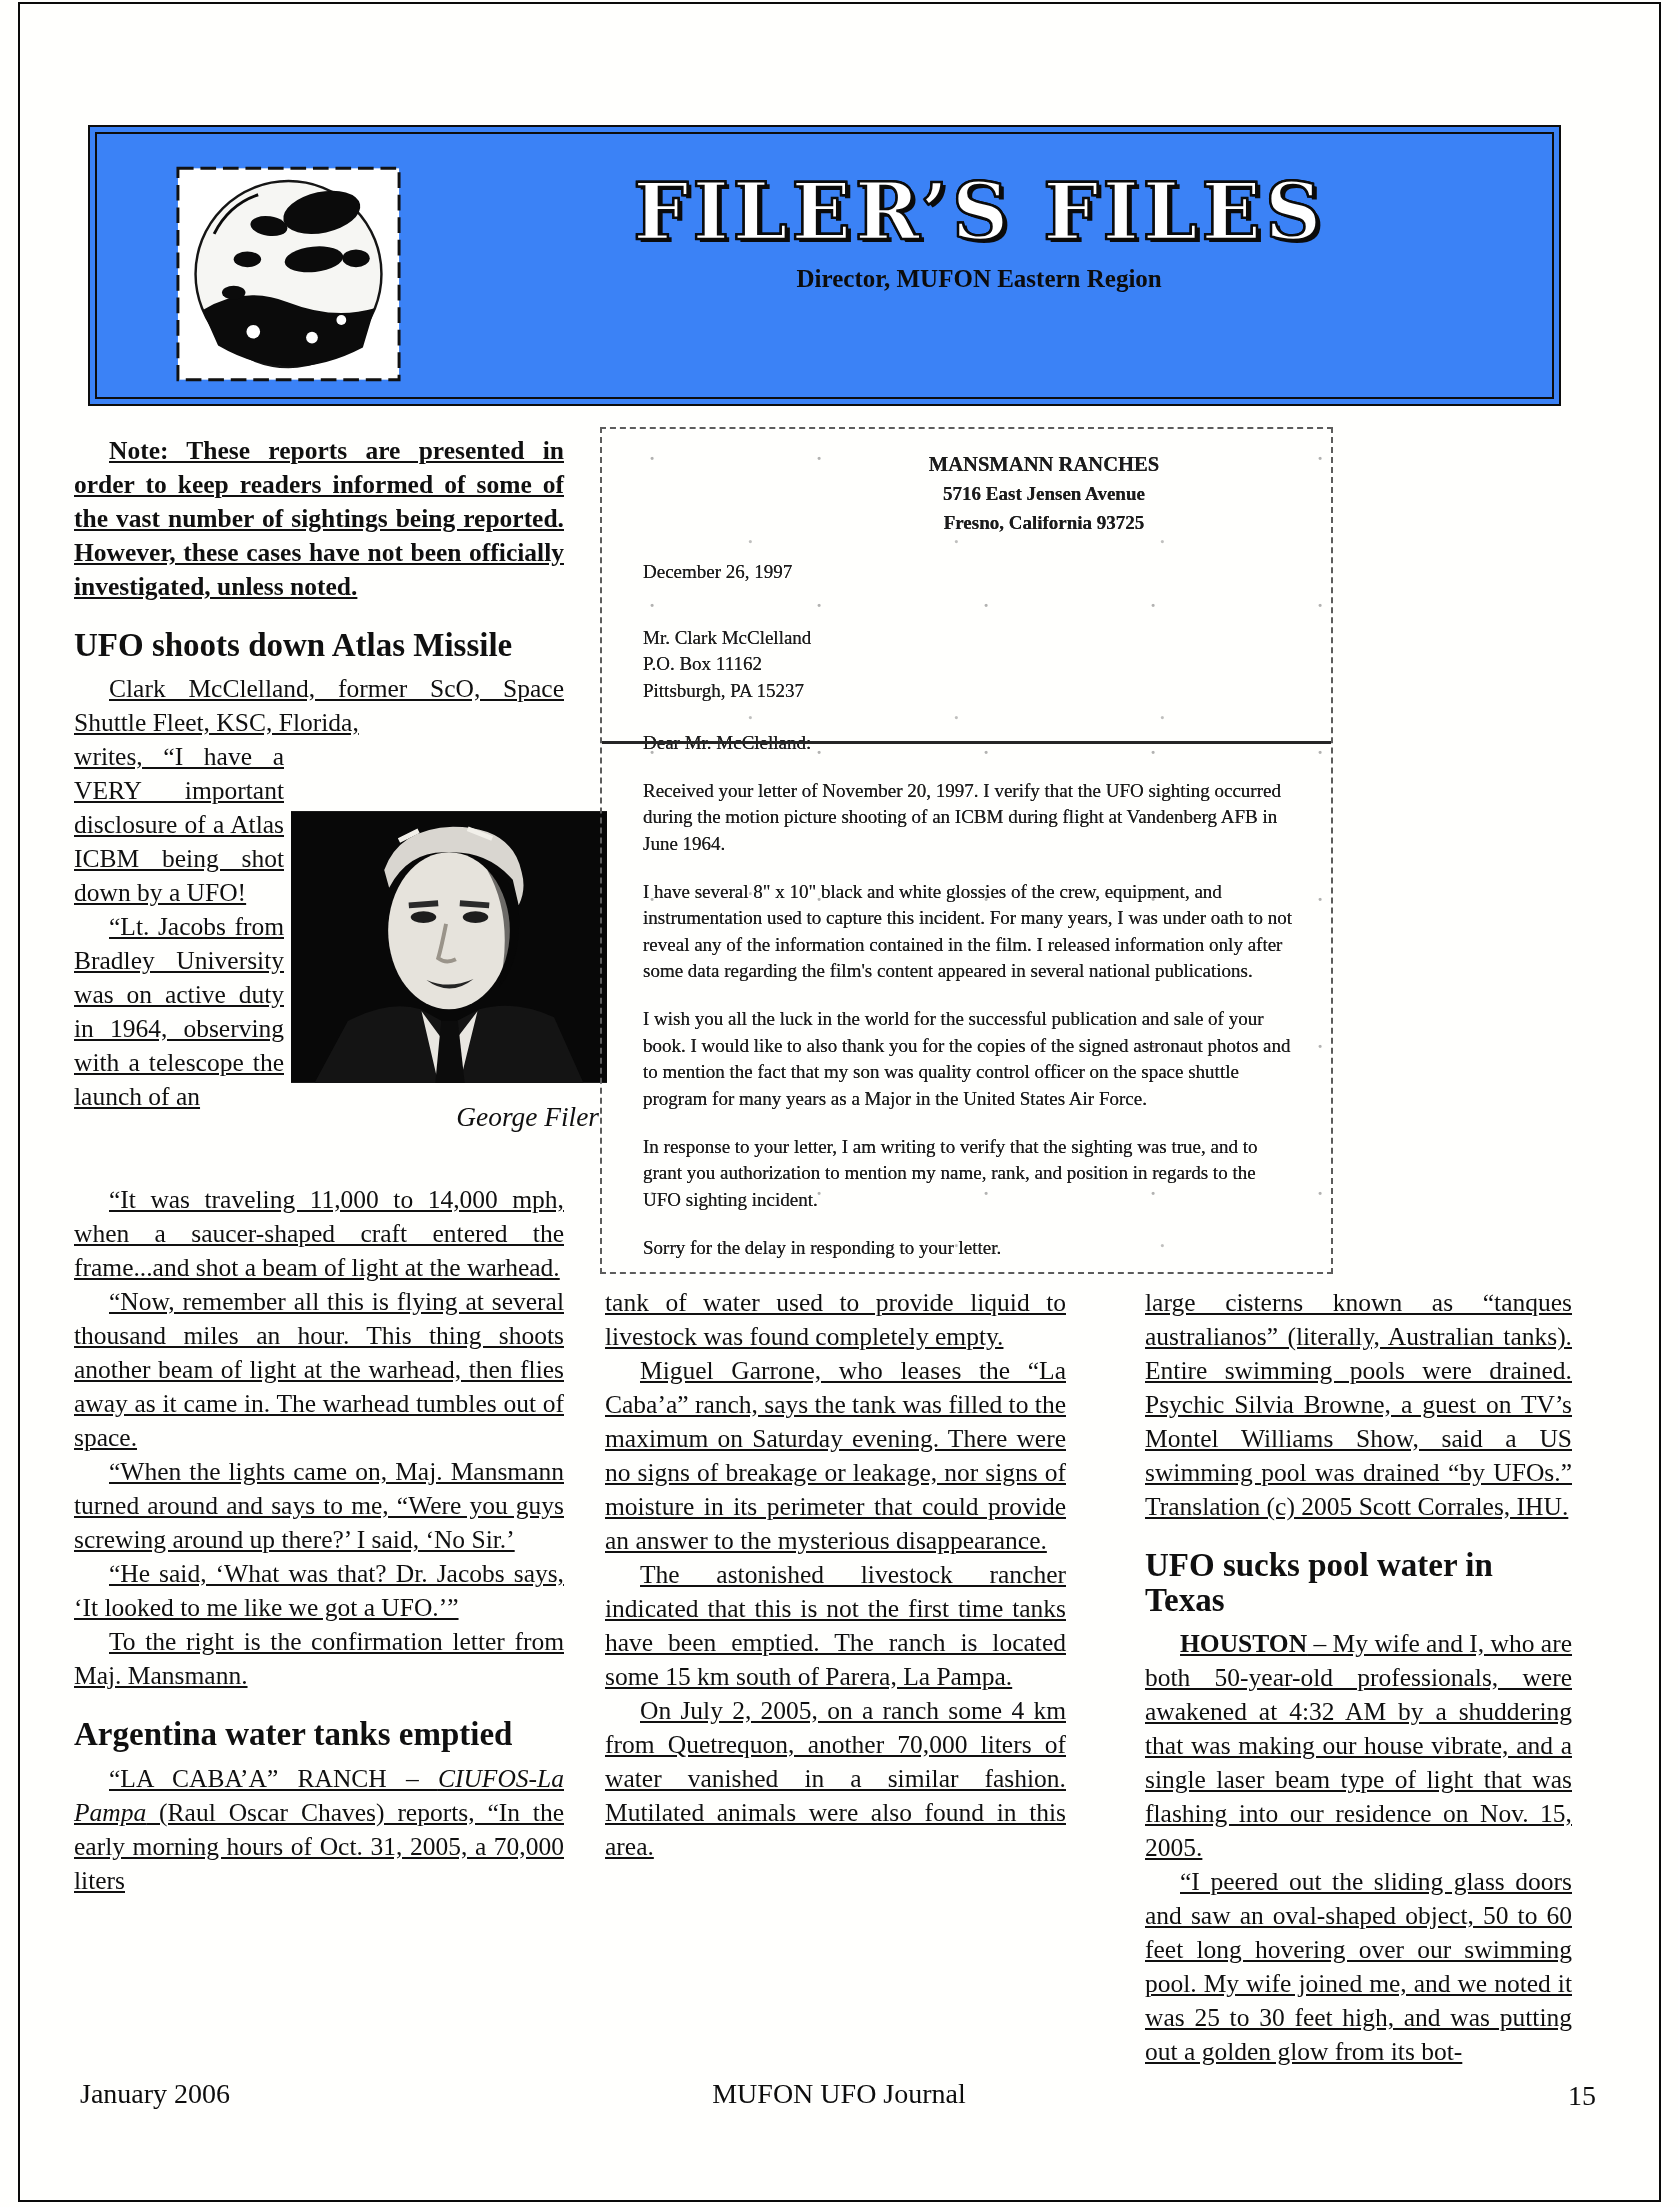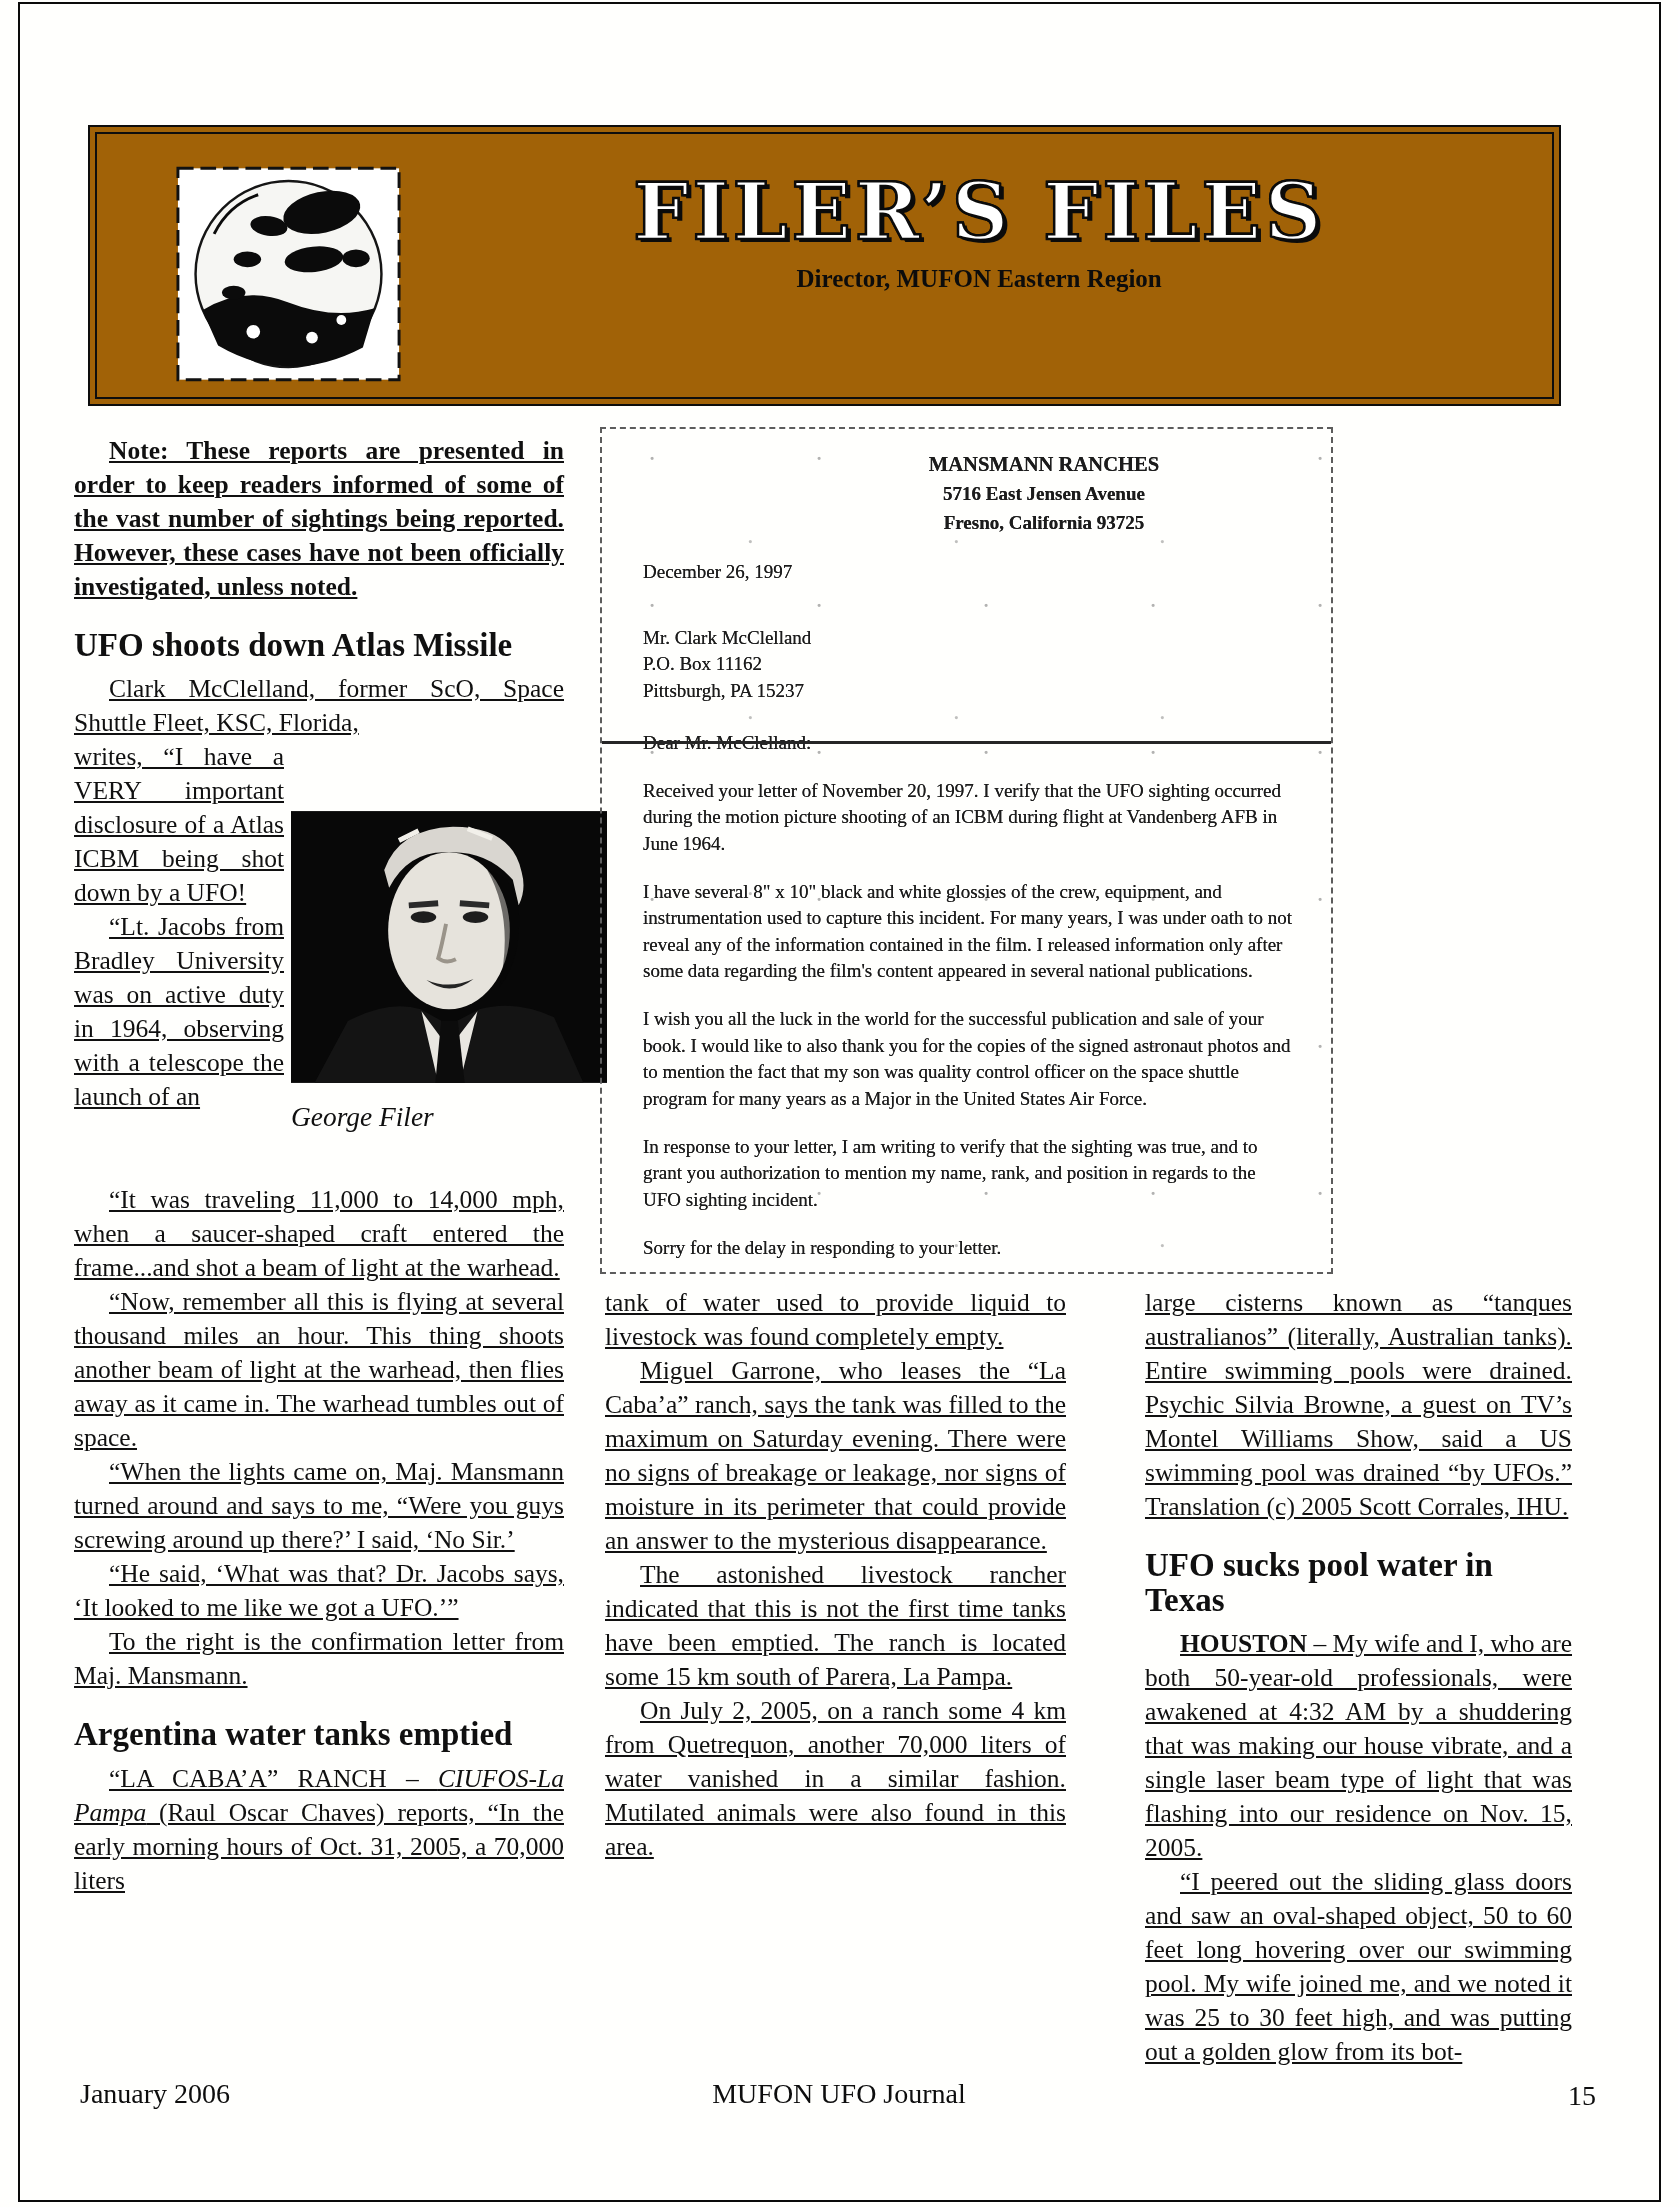--- a/index.html
+++ b/index.html
@@ -5,21 +5,21 @@
   html,body{margin:0;padding:0;background:#d8d8d8;}
   .sheet{
     position:relative;width:1678px;height:2207px;margin:0 auto;
     background:#fffffd;overflow:hidden;
     font-family:"Liberation Serif",serif;color:#0e0e0e;
   }
   .page-frame{position:absolute;left:17.6px;top:2px;width:1639px;height:2196px;
     border:2.9px solid #0a0a0a;}
   
   .header-box{position:absolute;left:88px;top:125px;width:1469px;height:277px;
-    border:2.9px solid #0d0d0d;background:#a16207;}
+    border:2.9px solid #0d0d0d;background:#3b82f6;}
   .header-box-inner{position:absolute;left:4.9px;top:4.9px;right:4.9px;bottom:4.9px;
     border:2.9px solid #0d0d0d;}
   .globe-fig{position:absolute;left:78px;top:31px;width:227px;height:218px;margin:0;}
   .title-wrap{position:absolute;left:323px;right:13.7px;top:39px;text-align:center;}
   .masthead-title{
     font-family:"DejaVu Serif",serif;font-weight:bold;font-size:78px;line-height:1;
     letter-spacing:3.9px;color:#ffffff;-webkit-text-stroke:2.5px #0b0b0b;
     text-shadow:3.9px 2.9px 0 #0b0b0b,-1px -1px 0 #0b0b0b,1px -1px 0 #0b0b0b,
                 -1px 1px 0 #0b0b0b,1px 1px 0 #0b0b0b;
     white-space:nowrap;}
@@ -30,21 +30,21 @@
   .col p.noindent{text-indent:0;}
   .colhead{font-size:33px;font-weight:bold;margin:23.5px 0 9.8px 0;text-align:left;line-height:35px;}
   .col-left{left:74px;top:434px;width:490px;}
   .col-mid{left:605px;top:1286px;width:461px;}
   .col-right{left:1145px;top:1286px;width:427px;}
   .bold{font-weight:bold;}
   .note-para{font-weight:bold;}
   
   .wraprow{position:relative;min-height:443px;}
   .narrowcol{width:210px;}
-  .filer-fig{position:absolute;top:71px;right:-35px;width:308px;margin:0;text-align:left;}
+  .filer-fig{position:absolute;top:71px;right:-35px;width:308px;margin:0;text-align:right;}
   .filer-caption{font-style:italic;font-size:27.4px;margin-top:7.8px;text-indent:0;}
   
   .letter{position:absolute;left:600px;top:427px;width:733px;height:847px;
     border:2px dashed #5c5c5c;box-sizing:border-box;overflow:hidden;
     font-family:"Liberation Serif",serif;font-size:19px;line-height:26.5px;color:#1c1c1c;
     text-shadow:0 0 0.6px #2a2a2a;
     background-image:
       radial-gradient(circle at 30% 20%, rgba(0,0,0,0.30) 1px, transparent 2px),
       radial-gradient(circle at 72% 64%, rgba(0,0,0,0.25) 1px, transparent 2px);
     background-size:167px 147px,206px 176px;}

